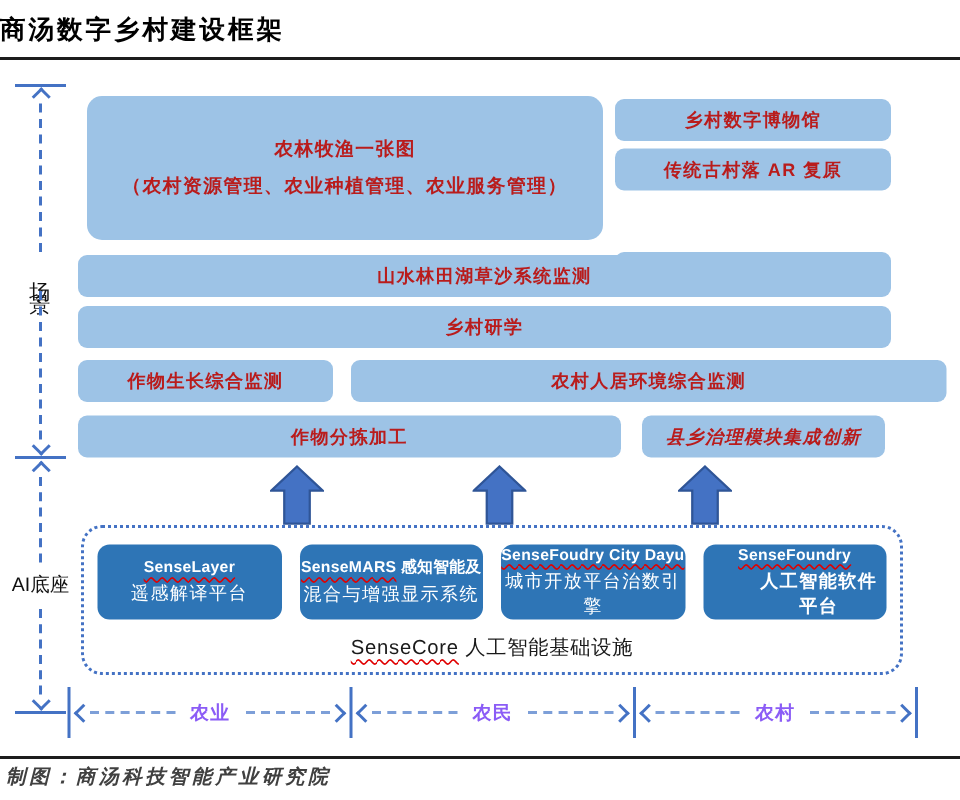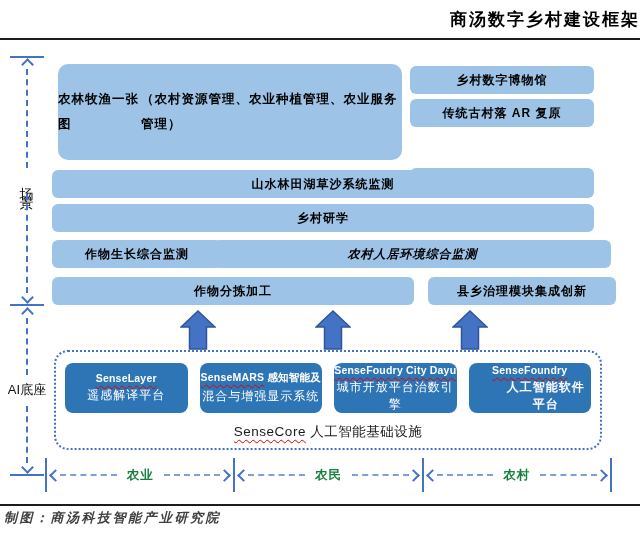--- a/index.html
+++ b/index.html
@@ -1,21 +1,21 @@
 <!DOCTYPE html>
 <html><head>
 <meta charset="utf-8">
 <style>
   html,body { margin:0; padding:0; background:#fff; }
   .page {
     position:relative; width:640px; height:533px; background:#ffffff;
     font-family:"Liberation Sans", sans-serif; overflow:hidden;
   }
   .title {
-    position:absolute; top:8px; left:0; width:640px; text-align:right;
+    position:absolute; top:8px; left:0; width:640px; text-align:left;
     font-size:17px; font-weight:bold; color:#000; letter-spacing:2px;
   }
   .hr { position:absolute; left:0; width:640px; height:2px; background:#1c1c1c; }
   .hr-top { top:38px; }
   .hr-bottom { top:504px; }
 
   
   .cap { position:absolute; left:10px; width:34px; height:2px; background:#4472C4; }
   .cap1 { top:56px; } .cap2 { top:304px; } .cap3 { top:474px; }
   .rail {
@@ -34,35 +34,35 @@
     writing-mode:vertical-rl; text-orientation:upright;
     font-size:14px; color:#111; letter-spacing:9px; margin:8px 0 0 0; font-weight:500;
   }
   .rail-label-ai {
     display:flex; flex-direction:row; align-items:center;
     font-size:13px; color:#111; line-height:1.75; margin:4px 0; font-weight:500;justify-content:space-between;
   }
 
   
   .sbox {
-    position:absolute; background:#9DC3E6; color:#000000; border-radius:6px;
-    display:flex; align-items:center; justify-content:center; text-align:left;
+    position:absolute; background:#9DC3E6; color:#b91c1c; border-radius:6px;
+    display:flex; align-items:center; justify-content:center; text-align:right;
     font-size:12px; font-weight:600; letter-spacing:1px;
   }
   .sbox-main { left:58px; top:64px; width:344px; height:96px; border-radius:10px;
-    flex-direction:row; line-height:2; font-size:12.5px; }
+    flex-direction:column; line-height:2; font-size:12.5px; }
   .sbox-r1 { left:410px; top:66px;  width:184px; height:28px; }
   .sbox-r2 { left:410px; top:99px;  width:184px; height:28px; }
   .sbox-r3 { left:410px; top:132px; width:184px; height:28px;margin-top:36px; }
   .sbox-f1 { left:52px; top:170px; width:542px; height:28px; }
   .sbox-f2 { left:52px; top:204px; width:542px; height:28px; }
   .sbox-31 { left:52px;  top:240px; width:170px; height:28px; }
-  .sbox-32 { left:214px; top:240px; width:397px; height:28px;font-style:italic; }
+  .sbox-32 { left:234px; top:240px; width:397px; height:28px; }
   .sbox-41 { left:52px;  top:277px; width:362px; height:28px; }
-  .sbox-42 { left:428px; top:277px; width:188px; height:28px; }
+  .sbox-42 { left:428px; top:277px; width:162px; height:28px;font-style:italic; }
 
   
   .block-arrow { position:absolute; top:310px; width:36px; height:40px; }
   .ba1 { left:180px; } .ba2 { left:315px; } .ba3 { left:452px; }
 
   
   .ai-container {
     position:absolute; left:54px; top:350px; width:548px; height:100px;
     border:2px dotted #4472C4; border-radius:14px; box-sizing:border-box;
     display:flex; flex-direction:column;
@@ -83,21 +83,21 @@
   }
   .foundation {
     margin-top:10px; text-align:center; font-size:13.5px; color:#1a1a1a; letter-spacing:.5px;
   }
 
   
   .axis { position:absolute; left:45px; top:458px; width:567px; height:34px; display:flex; align-items:center; }
   .axis-sep { width:2px; height:34px; background:#4472C4; flex:none; }
   .axis-seg { flex:1; display:flex; align-items:center; padding:0 4px; }
   .axis-dash { flex:1; height:0; border-top:2px dashed #7d9fd8; }
-  .axis-label { padding:0 10px; font-size:12.5px; font-weight:600; color:#15803d; letter-spacing:1px; }
+  .axis-label { padding:0 10px; font-size:12.5px; font-weight:600; color:#8b5cf6; letter-spacing:1px; }
 
   .caption {
     position:absolute; left:4px; top:509px;
     font-family:"Liberation Serif", serif; font-style:italic; font-weight:bold;
     font-size:13px; color:#404040; letter-spacing:2.5px;
   }
 </style>
 </head>
 <body>
 

